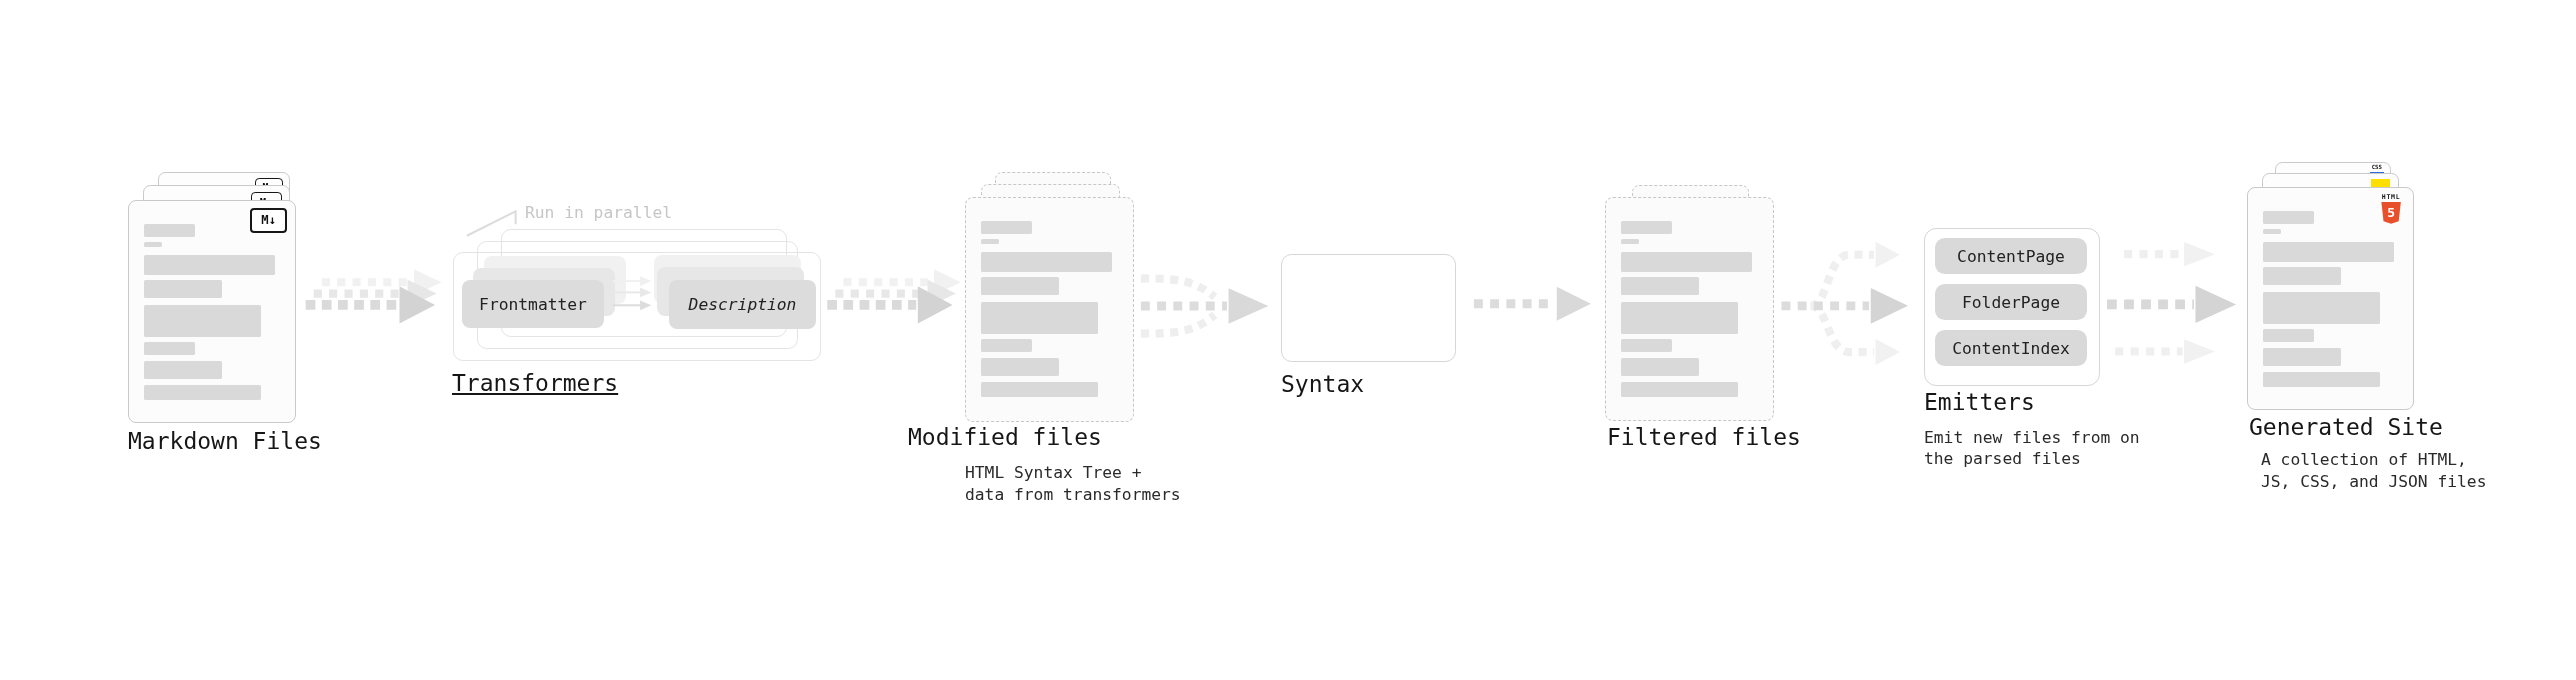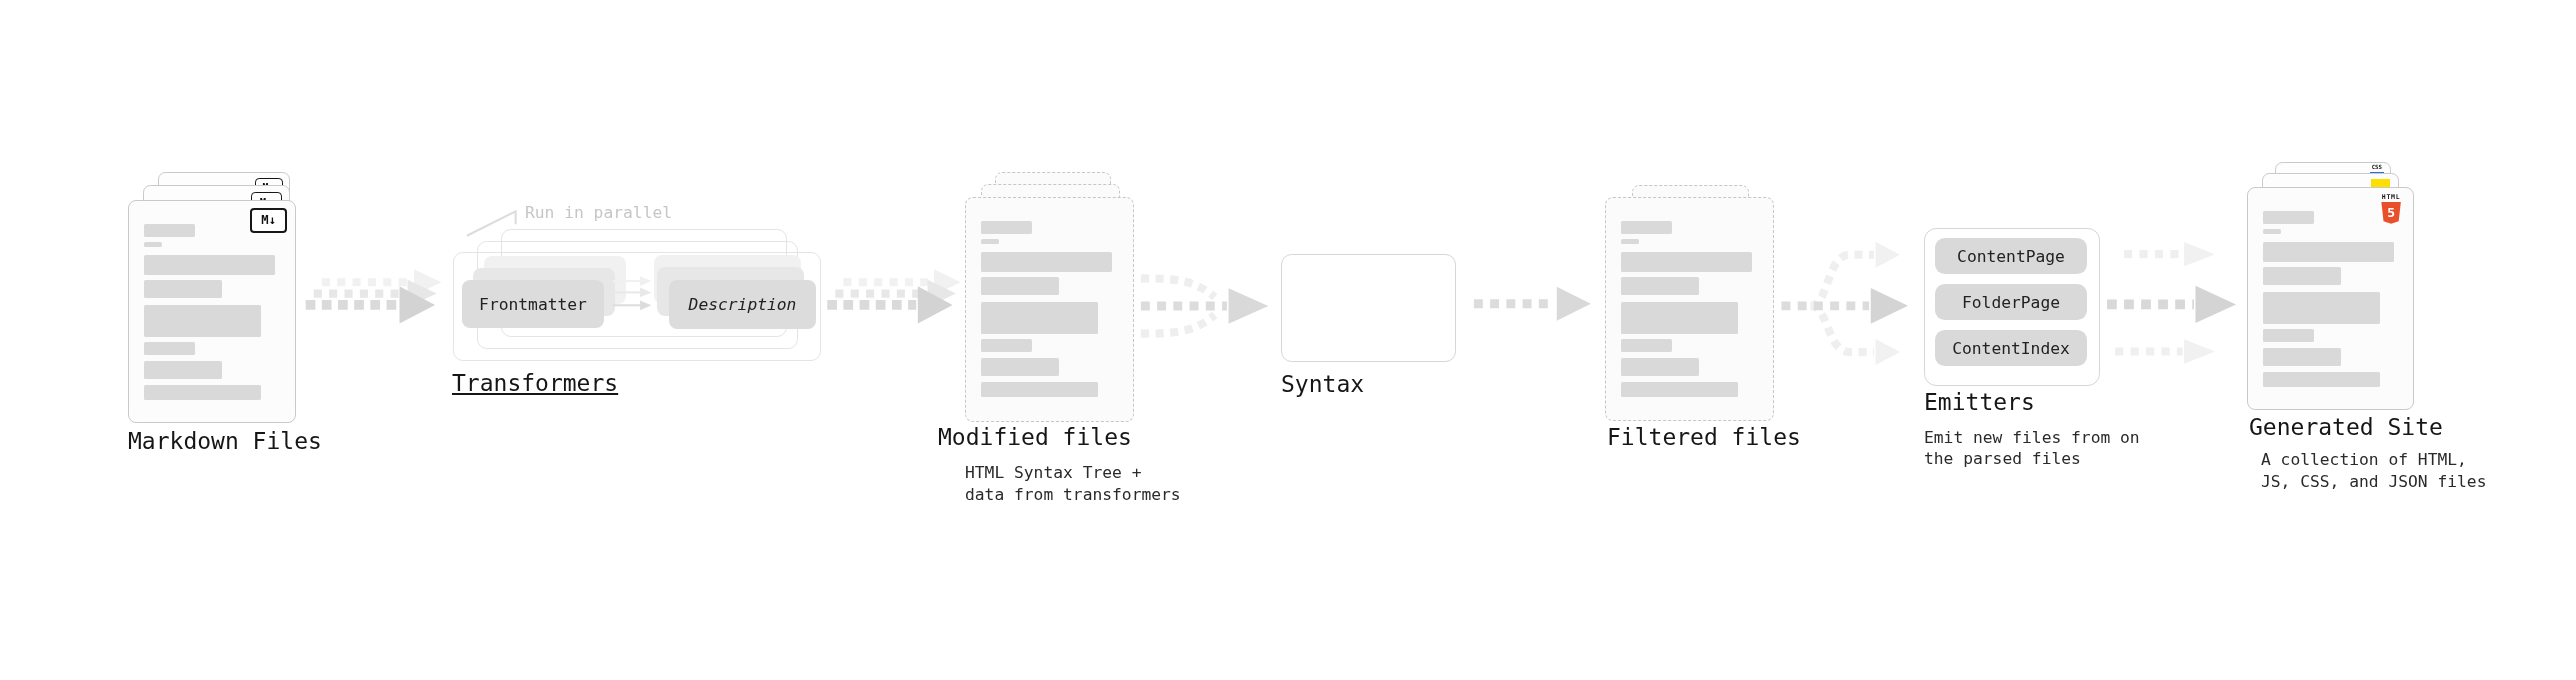--- a/index.html
+++ b/index.html
@@ -131,21 +131,21 @@
   <div class="file-card dashed" style="left:965px;top:197px;width:167px;height:223px;">
       <div class="bar" style="top: 23px; width: 51px; height: 13px;"></div>
       <div class="bar" style="top: 41px; width: 18px; height: 4.9px;"></div>
       <div class="bar" style="top: 54px; width: 131px; height: 20.3px;"></div>
       <div class="bar" style="top: 79px; width: 78px; height: 18px;"></div>
       <div class="bar" style="top: 104px; width: 117px; height: 32px;"></div>
       <div class="bar" style="top: 141px; width: 51px; height: 13px;"></div>
       <div class="bar" style="top: 160px; width: 78px; height: 18px;"></div>
       <div class="bar" style="top: 184px; width: 117px; height: 14.6px;"></div>
     </div>
-  <div class="stage-title" style="left:938px;top:424px;">Modified files</div>
+  <div class="stage-title" style="left:908px;top:424px;">Modified files</div>
   <div class="stage-note" style="left:965px;top:462px;">
     <div>HTML Syntax Tree +</div>
     <div>data from transformers</div>
   </div>
 
   <div class="abs" style="left:1136px;top:267px;">
     <svg width="138" height="78" viewBox="0 0 170 96">
       <path d="M6,14 C50,14 72,16 97,37" fill="none" stroke="#eeeeee" stroke-width="10" stroke-dasharray="10 8"></path>
       <path d="M6,82 C50,82 72,80 97,59" fill="none" stroke="#eeeeee" stroke-width="10" stroke-dasharray="10 8"></path>
       <line x1="6" y1="48" x2="112" y2="48" stroke="#dcdcdc" stroke-width="11" stroke-dasharray="11 9"></line>

